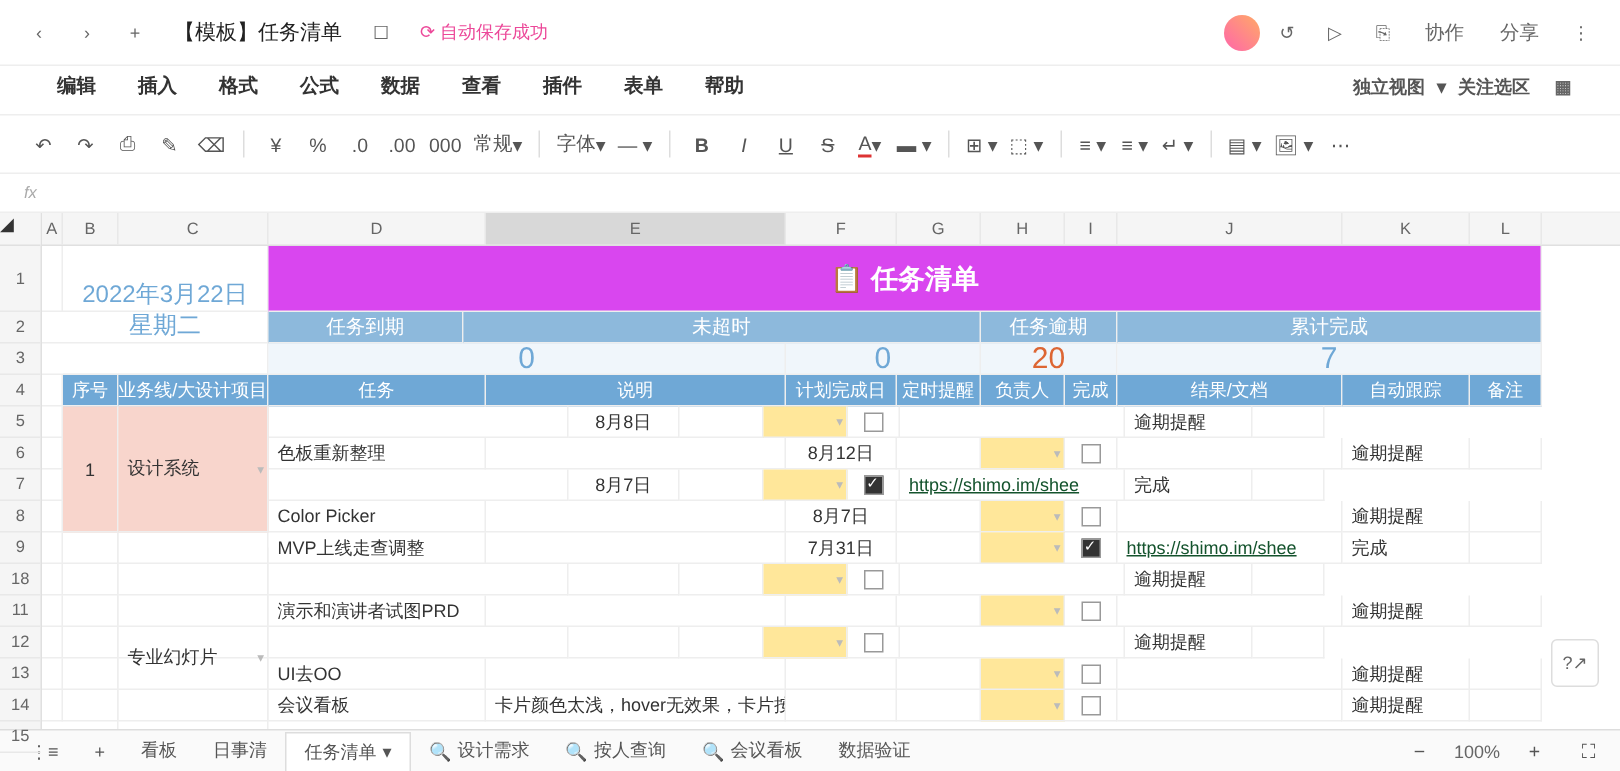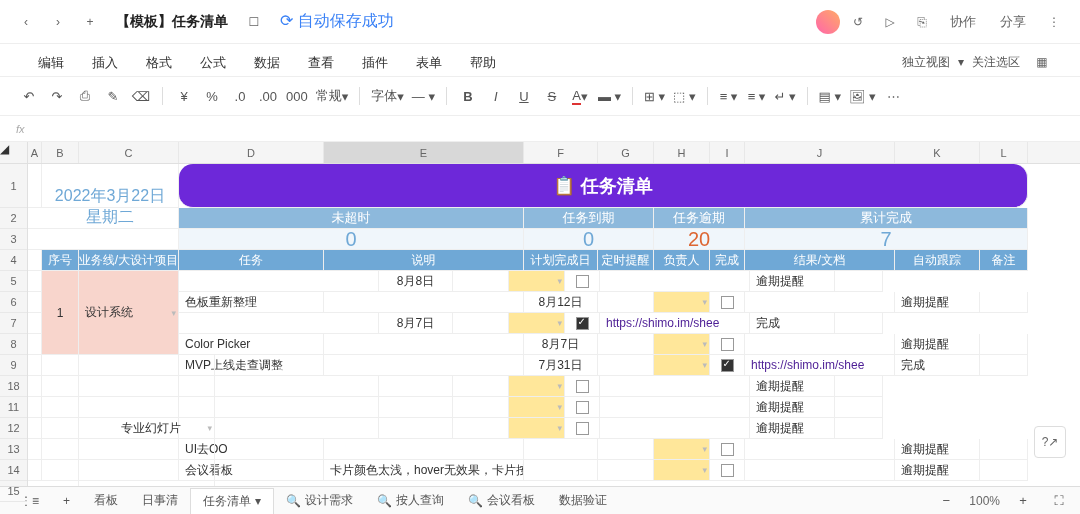--- a/index.html
+++ b/index.html
@@ -1,51 +1,51 @@
 <!DOCTYPE html>
 <html><head>
 <meta charset="utf-8">
 <style>
 * { margin:0; padding:0; box-sizing:border-box; font-family:-apple-system,"PingFang SC","Microsoft YaHei",sans-serif; }
 body { width:1080px; height:514px; background:#fff; overflow:hidden; font-size:12px; color:#333; }
 .titlebar { height:44px; display:flex; align-items:center; padding:0 12px; gap:4px; border-bottom:1px solid #eee; }
 .tb-btn { width:28px; height:28px; display:flex; align-items:center; justify-content:center; cursor:pointer; color:#666; border-radius:4px; }
-.doc-title { font-size:14px; font-weight:700; margin:0 8px; color:#222; }
-.autosave { color:#3b82f6; font-size:16px; margin-left:8px; }
+.doc-title { font-size:14px; font-weight:400; margin:0 8px; color:#222; }
+.autosave { color:#ec4899; font-size:12px; margin-left:8px; }
 .spacer { flex:1; }
 .avatar { width:24px; height:24px; border-radius:50%; background:linear-gradient(45deg,#f6a,#fa6); }
 .link { color:#666; font-size:13px; padding:4px 10px; cursor:pointer; }
-.menubar { height:32px; display:flex; align-items:flex-end; padding:0 24px; gap:0; }
+.menubar { height:32px; display:flex; align-items:flex-start; padding:0 24px; gap:0;font-weight:bold; }
 .menu-item { padding:4px 14px; font-size:13px; color:#333; cursor:pointer; }
 .right-menu { display:flex; align-items:center; gap:8px; color:#555; }
 .toolbar { height:40px; display:flex; align-items:center; padding:0 16px; gap:2px; border-top:1px solid #eee; border-bottom:1px solid #eee; }
 .tbtn { min-width:26px; height:26px; display:flex; align-items:center; justify-content:center; cursor:pointer; color:#555; font-size:13px; border-radius:3px; padding:0 3px; }
 .sep { width:1px; height:18px; background:#ddd; margin:0 6px; }
 .fxbar { height:26px; display:flex; align-items:center; padding:0 16px; border-bottom:1px solid #eee; color:#aaa; font-style:italic; font-size:11px; }
 .sheet-area { position:relative; height:344px; display:flex; }
 .rowhdr-col { width:28px; background:#f5f5f5; border-right:1px solid #e0e0e0; flex-shrink:0; }
 .corner { height:22px; border-bottom:1px solid #e0e0e0; background:#f5f5f5; }
 .rowhdr { height:21px; display:flex; align-items:center; justify-content:center; font-size:11px; color:#666; border-bottom:1px solid #e8e8e8; }
 .grid { flex:1; overflow:hidden; position:relative; }
 .colhdr-row { height:22px; display:flex; background:#f5f5f5; border-bottom:1px solid #e0e0e0; }
 .colhdr { display:flex; align-items:center; justify-content:center; font-size:11px; color:#666; border-right:1px solid #e8e8e8; }
 .colhdr.sel { background:#d8d8d8; }
 .content { position:relative; }
 .row { display:flex; height:21px; }
 .row.tall { height:44px; }
 .cell { border-right:1px solid #eee; border-bottom:1px solid #eee; display:flex; align-items:center; padding:0 6px; font-size:12px; overflow:hidden; white-space:nowrap; }
 .hdr-blue { background:#6fa8d6; color:#fff; font-weight:500; justify-content:center; }
-.title-cell { background:#6d28d9; color:#fff; font-size:18px; font-weight:600; justify-content:center; gap:8px;border-radius:14px; }
+.title-cell { background:#d946ef; color:#fff; font-size:18px; font-weight:600; justify-content:center; gap:8px; }
 .date-cell { color:#6fa8d6; font-size:16px; justify-content:center; text-align:center; }
 .stat-hdr { background:#8db9dc; color:#fff; justify-content:center; font-size:13px; }
 .stat-val { background:#f0f6fb; justify-content:center; font-size:20px; color:#6fa8d6; }
 .stat-val.red { color:#d63; }
 .peach { background:#f8d5cc; }
 .yellow { background:#ffe79a; }
-.lnk { color:#4c1d95; }
+.lnk { color:#14532d; text-decoration:underline; }
 .chk { width:13px; height:13px; border:1px solid #999; background:#fff; display:inline-block; }
 .chk.on { background:#333; position:relative; }
 .chk.on::after { content:"✓"; color:#fff; position:absolute; font-size:10px; top:-2px; left:1px; }
 .dd { position:absolute; right:2px; color:#bbb; font-size:9px; }
 .bottom-tabs { height:28px; border-top:1px solid #ddd; display:flex; align-items:center; padding:0 8px; background:#fafafa; }
 .btab { padding:4px 12px; font-size:12px; color:#555; cursor:pointer; display:flex; align-items:center; gap:4px; }
 .btab.active { background:#fff; border:1px solid #ddd; border-bottom:none; }
 .zoom { display:flex; align-items:center; gap:10px; color:#666; }
 .float-btn { position:absolute; right:14px; bottom:56px; width:32px; height:32px; border:1px solid #ddd; border-radius:4px; background:#fff; display:flex; align-items:center; justify-content:center; color:#666; cursor:pointer; }
 </style>
@@ -169,22 +169,22 @@
           <div>2022年3月22日</div>
           <div>星期二</div>
         </div>
         <div class="row tall">
           <div class="cell " style="width: 14px; position: relative;"></div>
           <div class="cell " style="width: 137px; position: relative;"></div>
           <div class="cell title-cell" style="width: 849px; position: relative; height: 44px;">📋 任务清单</div>
         </div>
         <div class="row">
           <div class="cell " style="width: 151px; position: relative;"></div>
+          <div class="cell stat-hdr" style="width: 130px; position: relative;">任务到期</div>
           <div class="cell stat-hdr" style="width: 345px; position: relative;">未超时</div>
-          <div class="cell stat-hdr" style="width: 130px; position: relative;">任务到期</div>
           <div class="cell stat-hdr" style="width: 91px; position: relative; text-align: center;">任务逾期</div>
           <div class="cell stat-hdr" style="width: 283px; position: relative;">累计完成</div>
         </div>
         <div class="row">
           <div class="cell " style="width: 151px; position: relative;"></div>
           <div class="cell stat-val" style="width: 345px; position: relative;">0</div>
           <div class="cell stat-val" style="width: 130px; position: relative;">0</div>
           <div class="cell stat-val red" style="width: 91px; position: relative;">20</div>
           <div class="cell stat-val" style="width: 283px; position: relative;">7</div>
         </div>
@@ -308,20 +308,21 @@
             <span class="chk"></span>
           </div>
           <div class="cell " style="width: 150px; position: relative;"></div>
           <div class="cell " style="width: 85px; position: relative;">逾期提醒</div>
           <div class="cell " style="width: 48px; position: relative;"></div>
         </div>
         <div class="row">
           <div class="cell " style="width: 14px; position: relative;"></div>
           <div class="cell " style="width: 37px; position: relative;"></div>
           <div class="cell " style="width: 100px; position: relative;"></div>
+          <div class="cell " style="width: 145px; position: relative;">演示和演讲者试图PRD</div>
           <div class="cell " style="width: 200px; position: relative;"></div>
           <div class="cell " style="width: 74px; position: relative; justify-content: center;"></div>
           <div class="cell " style="width: 56px; position: relative;"></div>
           <div class="cell yellow" style="width: 56px; position: relative;">
             <span class="dd">▾</span>
           </div>
           <div class="cell " style="width: 35px; position: relative; justify-content: center;">
             <span class="chk"></span>
           </div>
           <div class="cell " style="width: 150px; position: relative;"></div>
@@ -377,21 +378,21 @@
           <div class="cell " style="width: 35px; position: relative; justify-content: center;">
             <span class="chk"></span>
           </div>
           <div class="cell " style="width: 150px; position: relative;"></div>
           <div class="cell " style="width: 85px; position: relative;">逾期提醒</div>
           <div class="cell " style="width: 48px; position: relative;"></div>
         </div>
         <div class="cell peach" style="position: absolute; left: 14px; top: 107px; width: 37px; height: 84px; justify-content: center; border-bottom: 1px solid rgb(238, 238, 238); border-right: 1px solid rgb(238, 238, 238);">1</div>
         <div class="cell peach" style="position: absolute; left: 51px; top: 107px; width: 100px; height: 84px; border-bottom: 1px solid rgb(238, 238, 238); border-right: 1px solid rgb(238, 238, 238);">设计系统<span class="dd">▾</span></div>
         <div class="cell" style="position: absolute; left: 14px; top: 191px; width: 37px; height: 147px; justify-content: center; border-bottom: 1px solid rgb(238, 238, 238); border-right: 1px solid rgb(238, 238, 238);"></div>
-        <div class="cell" style="position: absolute; left: 51px; top: 191px; width: 100px; height: 147px; border-bottom: 1px solid rgb(238, 238, 238); border-right: 1px solid rgb(238, 238, 238); margin-left: 36px;">专业幻灯片<span class="dd">▾</span></div>
+        <div class="cell" style="position: absolute; left: 51px; top: 201px; width: 100px; height: 147px; border-bottom: 1px solid rgb(238, 238, 238); border-right: 1px solid rgb(238, 238, 238);">专业幻灯片<span class="dd">▾</span></div>
       </div>
   </div>
 </div>
 
 <div class="float-btn">?↗</div>
 
 <div class="bottom-tabs">
   <div class="btab">⋮≡</div>
   <div class="btab">+</div>
   <div class="btab">看板</div>

